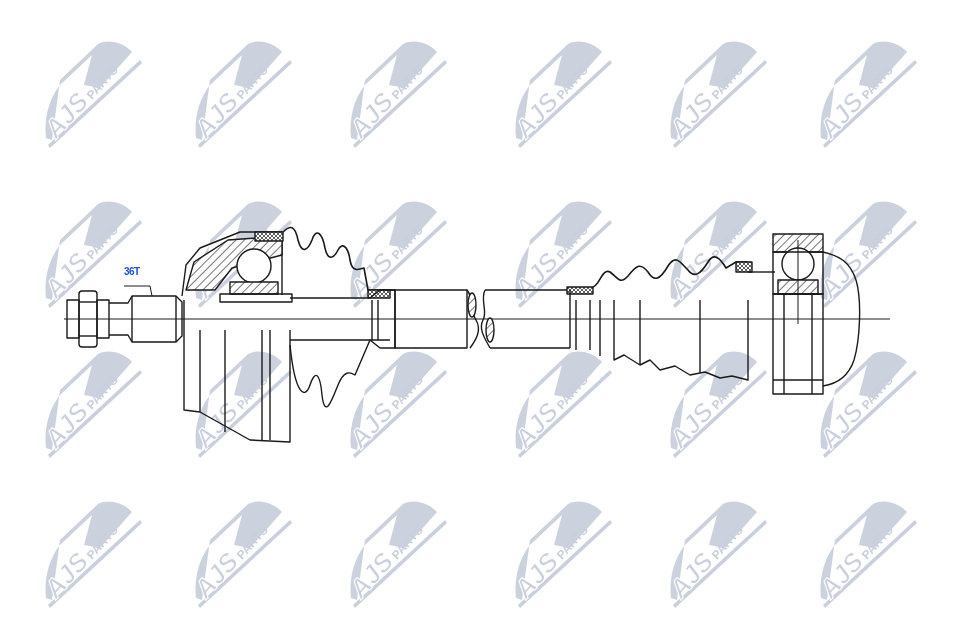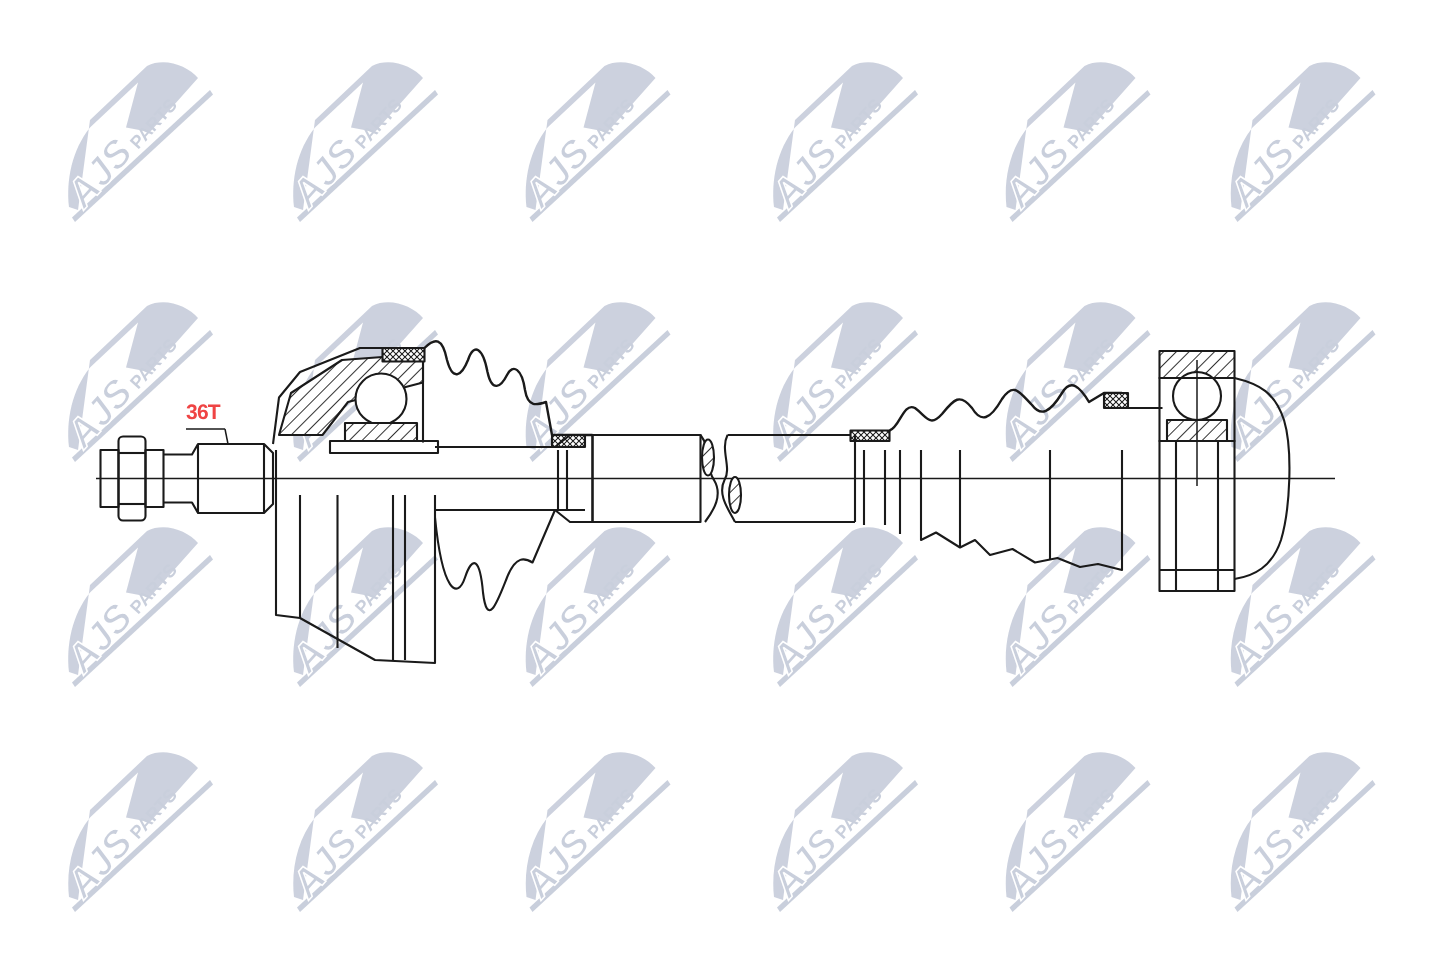--- a/index.html
+++ b/index.html
@@ -1,20 +1,20 @@
 <!DOCTYPE html>
 <html><head>
 <meta charset="utf-8">
 <style>
   html, body { margin: 0; padding: 0; background: #ffffff; }
   body { width: 960px; height: 639px; position: relative; overflow: hidden; font-family: "Liberation Sans", sans-serif; }
   .wm { position: absolute; width: 110px; height: 120px; }
   .wm svg { width: 100%; height: 100%; }
   .drawing { position: absolute; left: 0; top: 0; width: 960px; height: 639px; }
-  .label36 { position: absolute; left: 124px; top: 266px; font-weight: bold; font-size: 14px; color: #ef4444; letter-spacing: -0.5px; }
+  .label36 { position: absolute; left: 124px; top: 266px; font-weight: bold; font-size: 10px; color: #1d4ed8; letter-spacing: -0.5px; }
 </style>
 </head>
 <body>
 
 <div id="watermarks">
     <div class="wm" style="left: 40px; top: 30px;"><svg viewBox="0 0 110 120">
         <g fill="#c9cfdc">
       <path d="M12 110 L6 108 C4 90 8 70 20 55 L52 25 L44 55 L60 58 L92 22 C85 14 70 8 58 14 L20 50 Z" opacity="0.95"></path>
       <path d="M8 115 L100 30 L102 33 L10 118 Z"></path>
       <text x="0" y="0" transform="translate(16,110) rotate(-48)" font-family="Liberation Sans, sans-serif" font-weight="bold" font-style="italic" font-size="26" fill="#c9cfdc" stroke="#fff" stroke-width="1">AJS</text>

